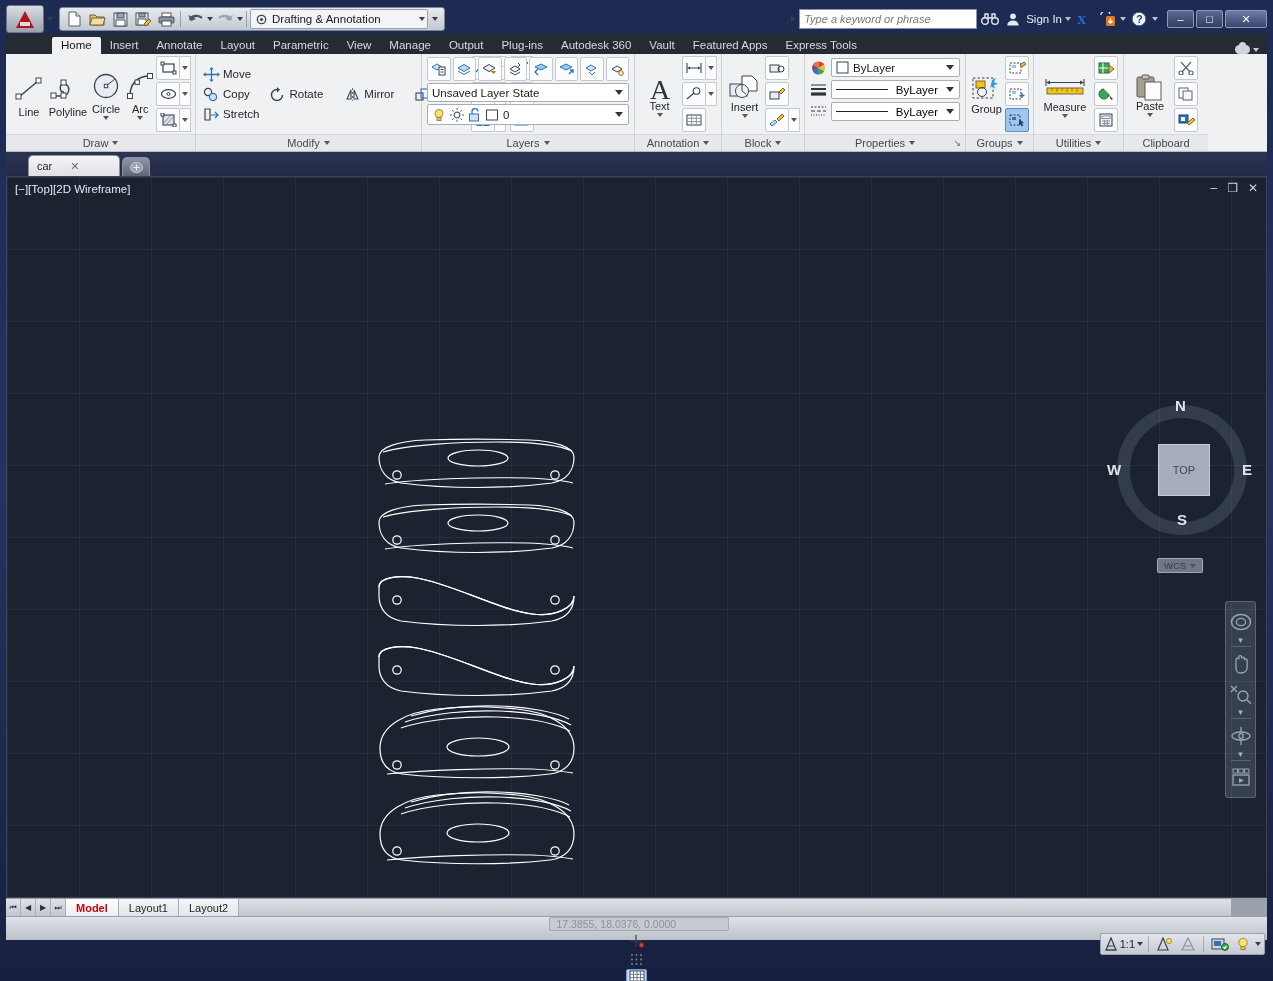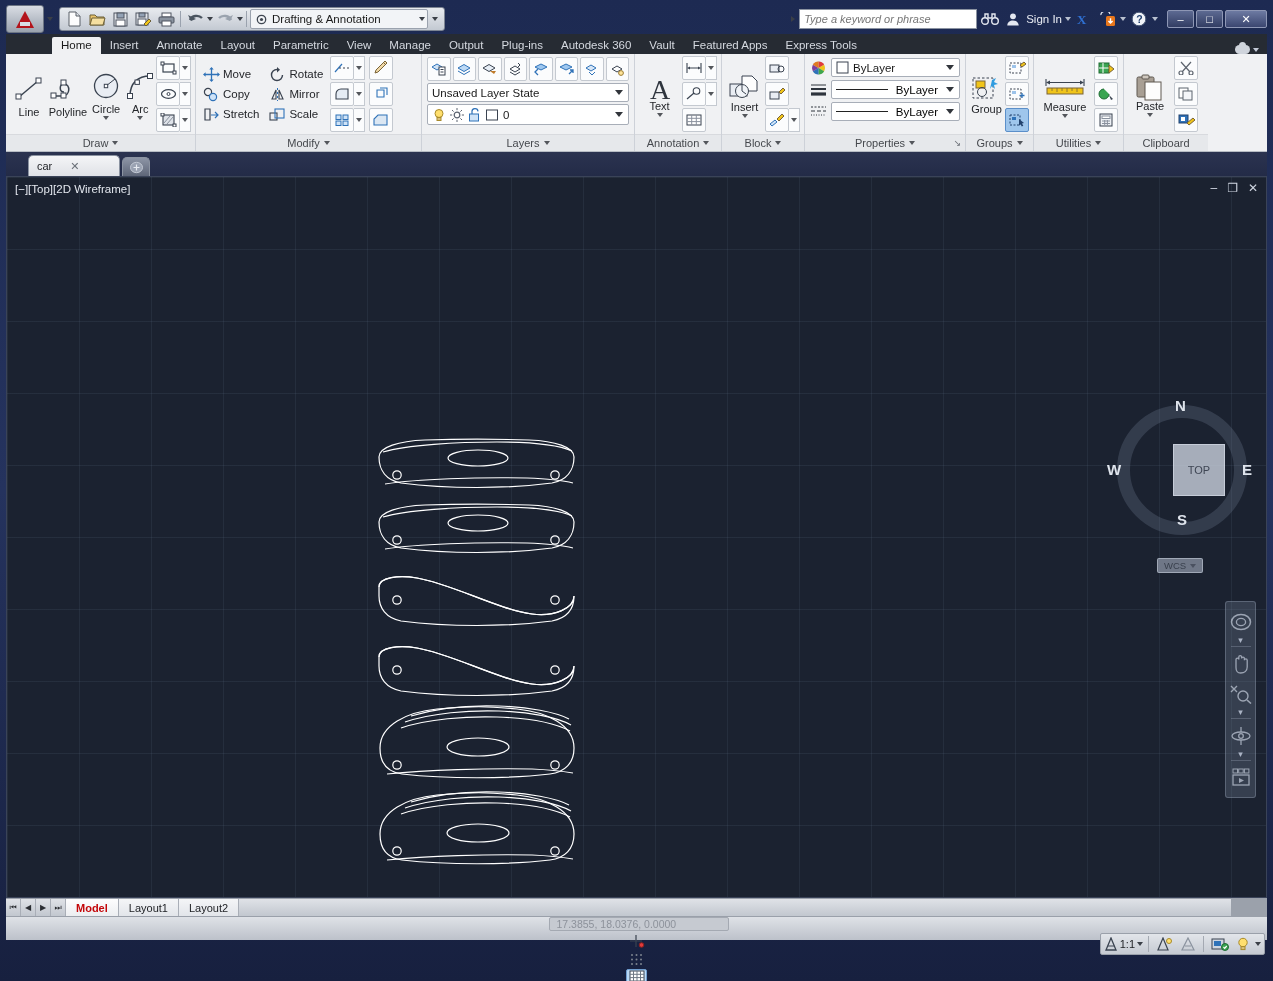--- a/index.html
+++ b/index.html
@@ -236,21 +236,21 @@
   
   #viewcube {
     position: absolute; left: 1104px; top: 222px;
     width: 142px; height: 142px;
   }
   #viewcube .ring {
     position: absolute; left: 6px; top: 6px; width: 130px; height: 130px;
     border: 13px solid rgba(150,165,190,.20); border-radius: 50%;
   }
   #viewcube .face {
-    position: absolute; left: 62px; top: 45px; width: 52px; height: 52px;
+    position: absolute; left: 47px; top: 45px; width: 52px; height: 52px;
     background: rgba(205,213,226,.78); border: 1px solid rgba(230,235,245,.5);
     display: flex; align-items: center; justify-content: center;
     font-size: 11px; color: #3f4654; cursor: pointer;
   }
   #viewcube .dir {
     position: absolute; color: #dfe4ec; font-size: 15px; font-weight: bold;
     cursor: pointer;
   }
   #viewcube .n { left: 64px; top: -2px; }
   #viewcube .s { left: 66px; top: 112px; }
@@ -586,21 +586,21 @@
             <span class="lbl">Copy</span>
           </div>
           <div class="sm-row">
             <svg width="17" height="15" viewBox="0 0 17 15">
                 <path d="M2 2h5v11H2z" fill="none" stroke="#3a4350" stroke-width="1.2"></path>
                 <path d="M8 8h7M12 5l3 3-3 3" stroke="#2f72b8" stroke-width="1.2" fill="none"></path>
               </svg>
             <span class="lbl">Stretch</span>
           </div>
         </div>
-        <div style="display:flex;flex-direction:column;gap:3px">
+        <div style="display:flex;flex-direction:row;gap:15px">
           <div class="sm-row">
             <svg width="17" height="15" viewBox="0 0 17 15">
                 <path d="M13.5 8A5.5 5.5 0 1 1 8 2.5" stroke="#3a4350" stroke-width="1.4" fill="none"></path>
                 <path d="M8 0l3 2.8-3 2.6z" fill="#3a4350"></path>
               </svg>
             <span class="lbl">Rotate</span>
           </div>
           <div class="sm-row">
             <svg width="17" height="15" viewBox="0 0 17 15">
                 <path d="M8.5 1v13" stroke="#2f72b8" stroke-dasharray="2 2"></path>

